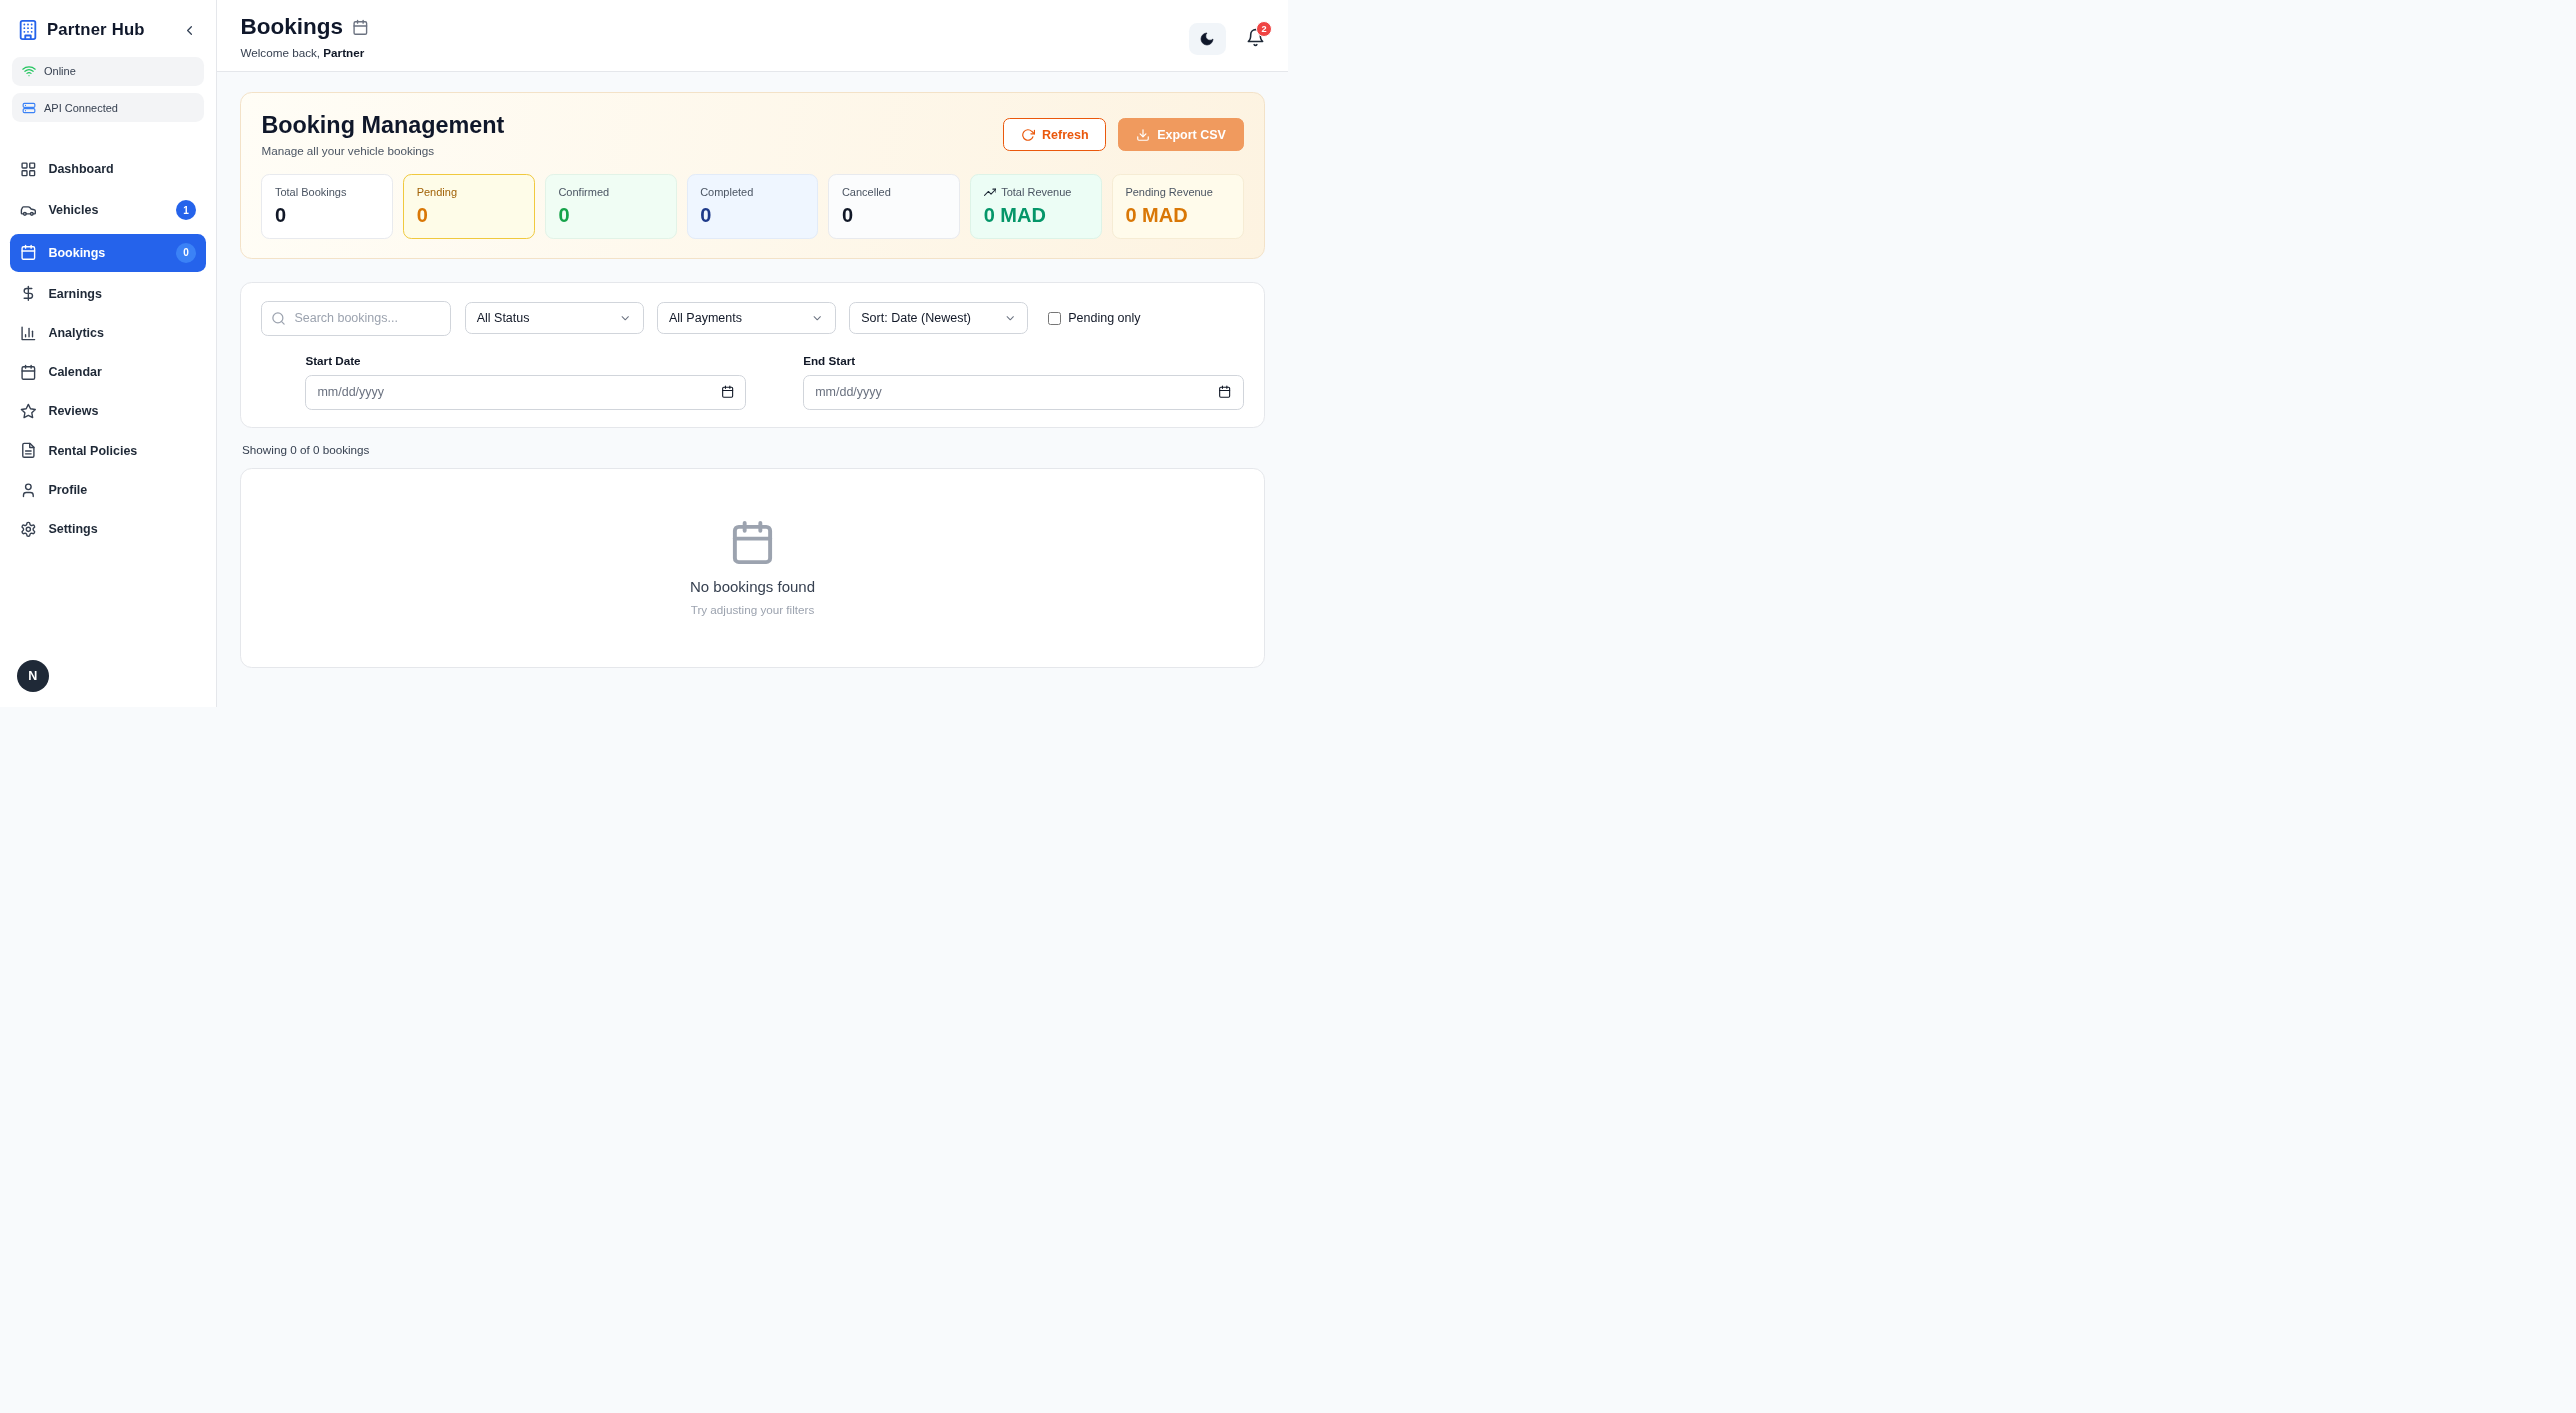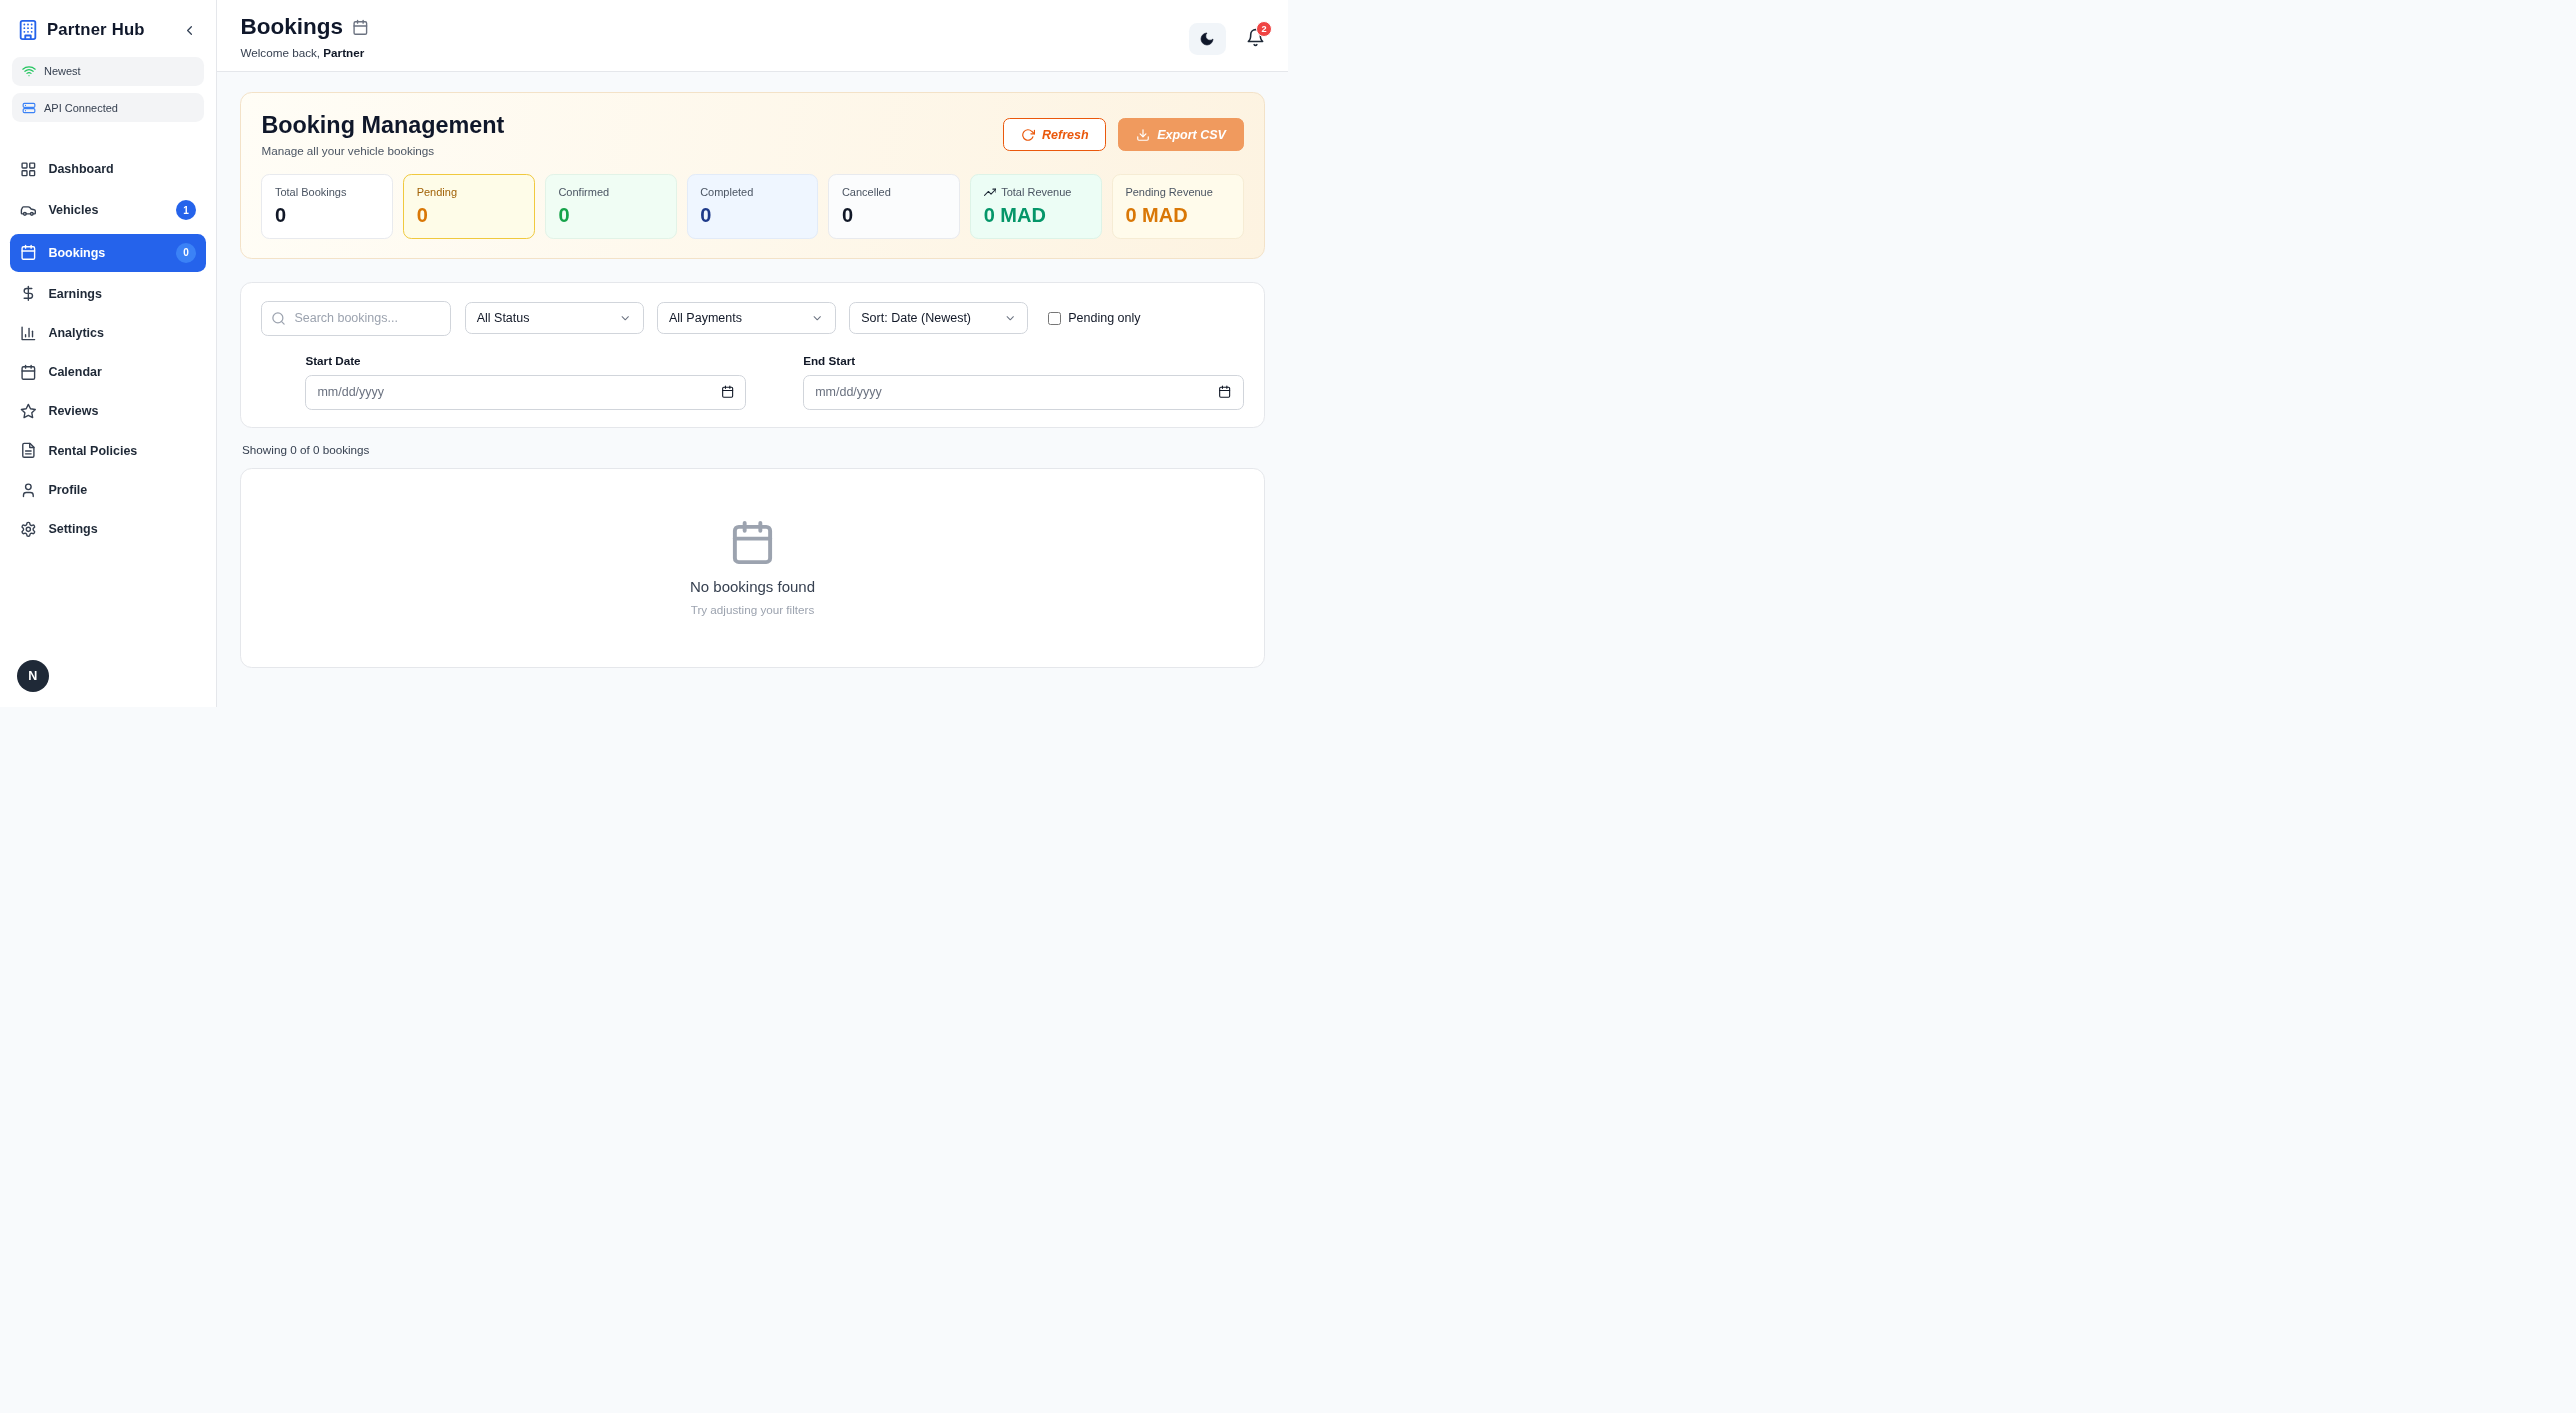--- a/index.html
+++ b/index.html
@@ -51,21 +51,21 @@
   .notif-badge { position:absolute; top:-6.7px; right:-7.5px; min-width:16px; height:16px; border-radius:8.3px; background:#ef4444; border:1.7px solid #fff; color:#fff; font-size:9.2px; font-weight:700; display:flex; align-items:center; justify-content:center; padding:0 3.3px; }
 
   .content { flex:1; padding:20px 23.4px; overflow:hidden; }
 
   
   .mgmt-card { border:0.8px solid #f3e2c8; border-radius:11.7px; background:linear-gradient(100deg,#fffdf6 0%,#fdf3e1 100%); padding:18.4px 20px; }
   .mgmt-top { display:flex; justify-content:space-between; align-items:center; margin-bottom:16.7px; }
   .mgmt-title { font-size:23.4px; font-weight:800; color:#0f172a; }
   .mgmt-sub { font-size:11.7px; color:#4b5563; margin-top:5.8px; }
   .mgmt-btns { display:flex; gap:11.7px; }
-  .btn { display:flex; align-items:center; gap:7.5px; font-size:12.5px; font-weight:600; border-radius:6.7px; padding:8.3px 16.7px; cursor:pointer; font-family:inherit;font-style:italic; }
+  .btn { display:flex; align-items:center; gap:7.5px; font-size:12.5px; font-weight:600; border-radius:6.7px; padding:8.3px 16.7px; cursor:pointer; font-family:inherit; }
   .btn .ic { width:14px; height:14px; }
   .btn-refresh { background:#fff; border:0.8px solid #ea580c; color:#ea580c; }
   .btn-export { background:#f09a5e; border:0.8px solid #f09a5e; color:#fff; }
 
   .stats-row { display:flex; gap:10px; }
   .stat { flex:1; min-width:0; background:#fff; border:0.8px solid #e8eaee; border-radius:8.3px; padding:11px 12.5px; }
   .stat-label { font-size:11px; color:#4b5563; display:flex; align-items:center; gap:5px; }
   .stat-label .ic { width:12.5px; height:12.5px; color:#1f2937; }
   .stat-value { margin-top:5.8px; font-size:20px; font-weight:700; color:#111827; }
   .stat.s-pending { background:#fefce8; border:1.3px solid #f0c93e; }
@@ -222,21 +222,21 @@
     </button>
   </div>
 
   <div class="status-pills">
     <div class="pill pill-online">
       <span class="ic">
           <svg class="svg" viewBox="0 0 17 17" width="14" height="14">
             <use href="#i-wifi"></use>
           </svg>
         </span>
-      <span>Newest</span>
+      <span>Online</span>
     </div>
     <div class="pill pill-api">
       <span class="ic">
           <svg class="svg" viewBox="0 0 17 17" width="14" height="14">
             <use href="#i-server"></use>
           </svg>
         </span>
       <span>API Connected</span>
     </div>
   </div>

